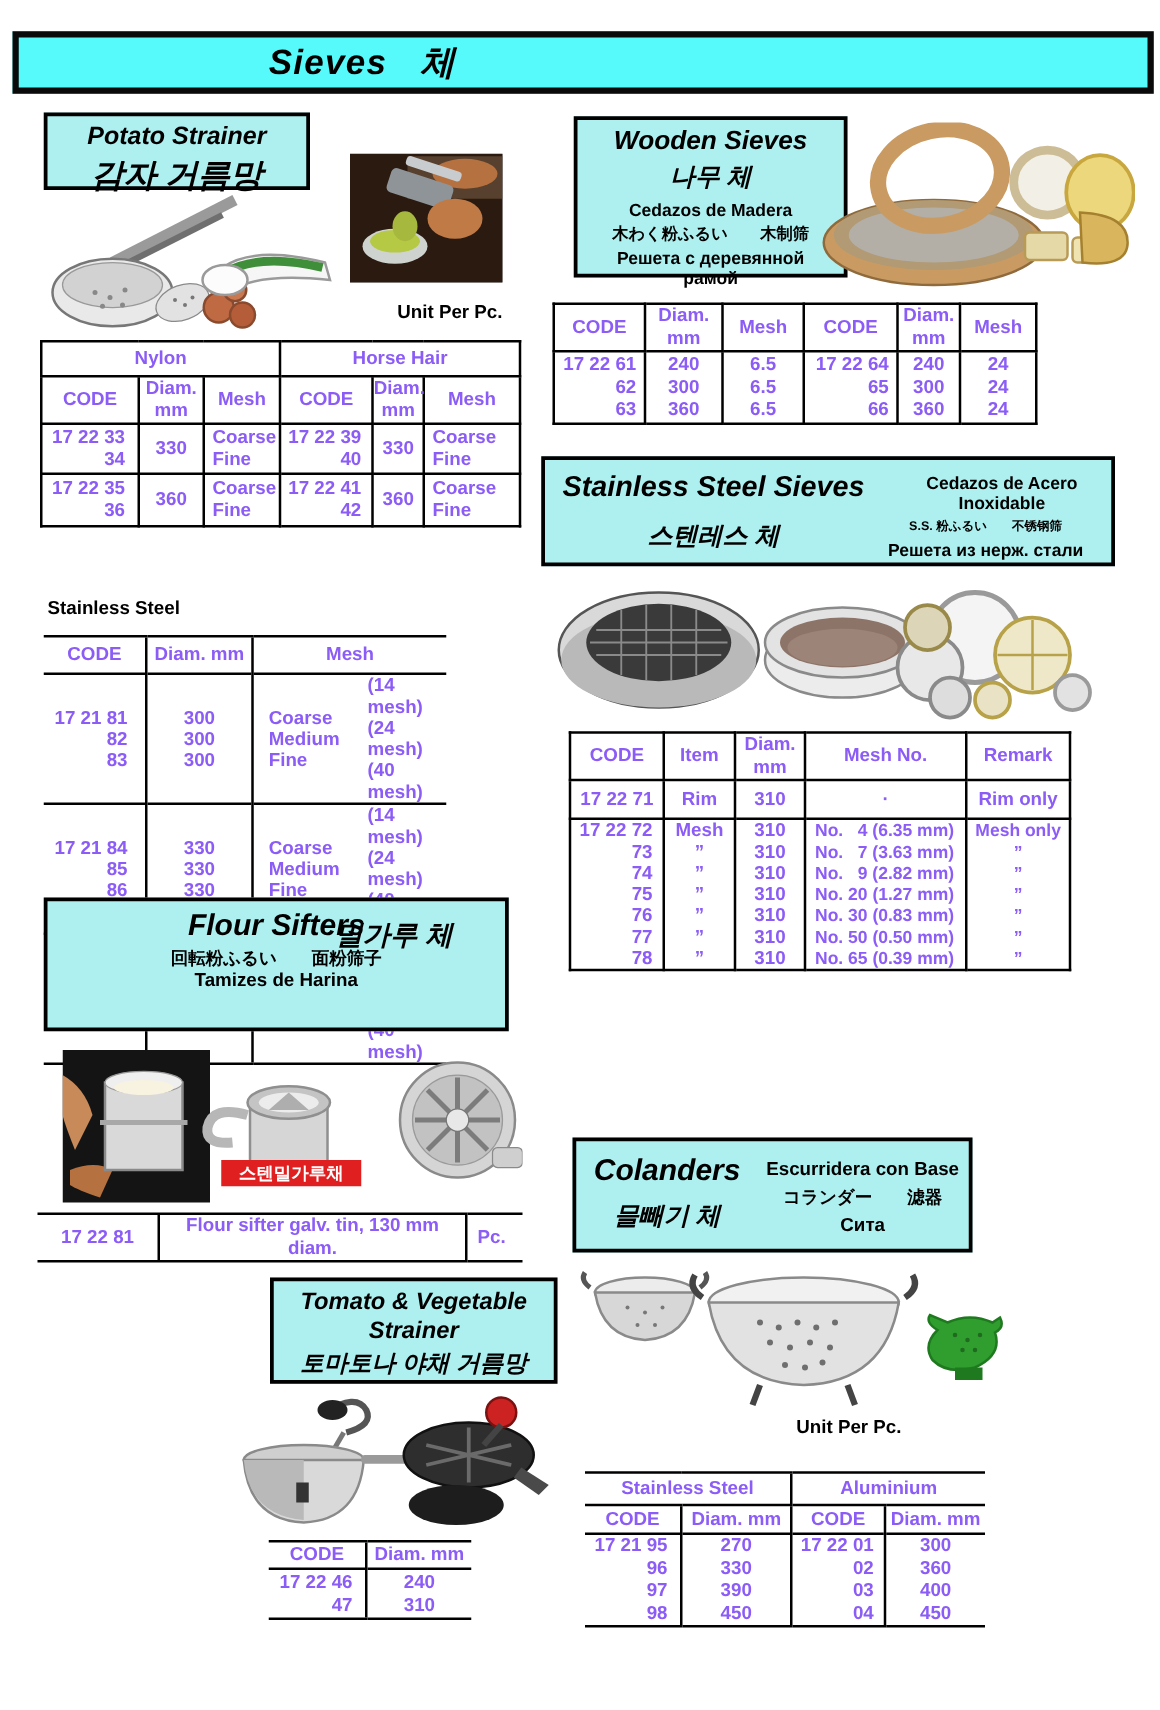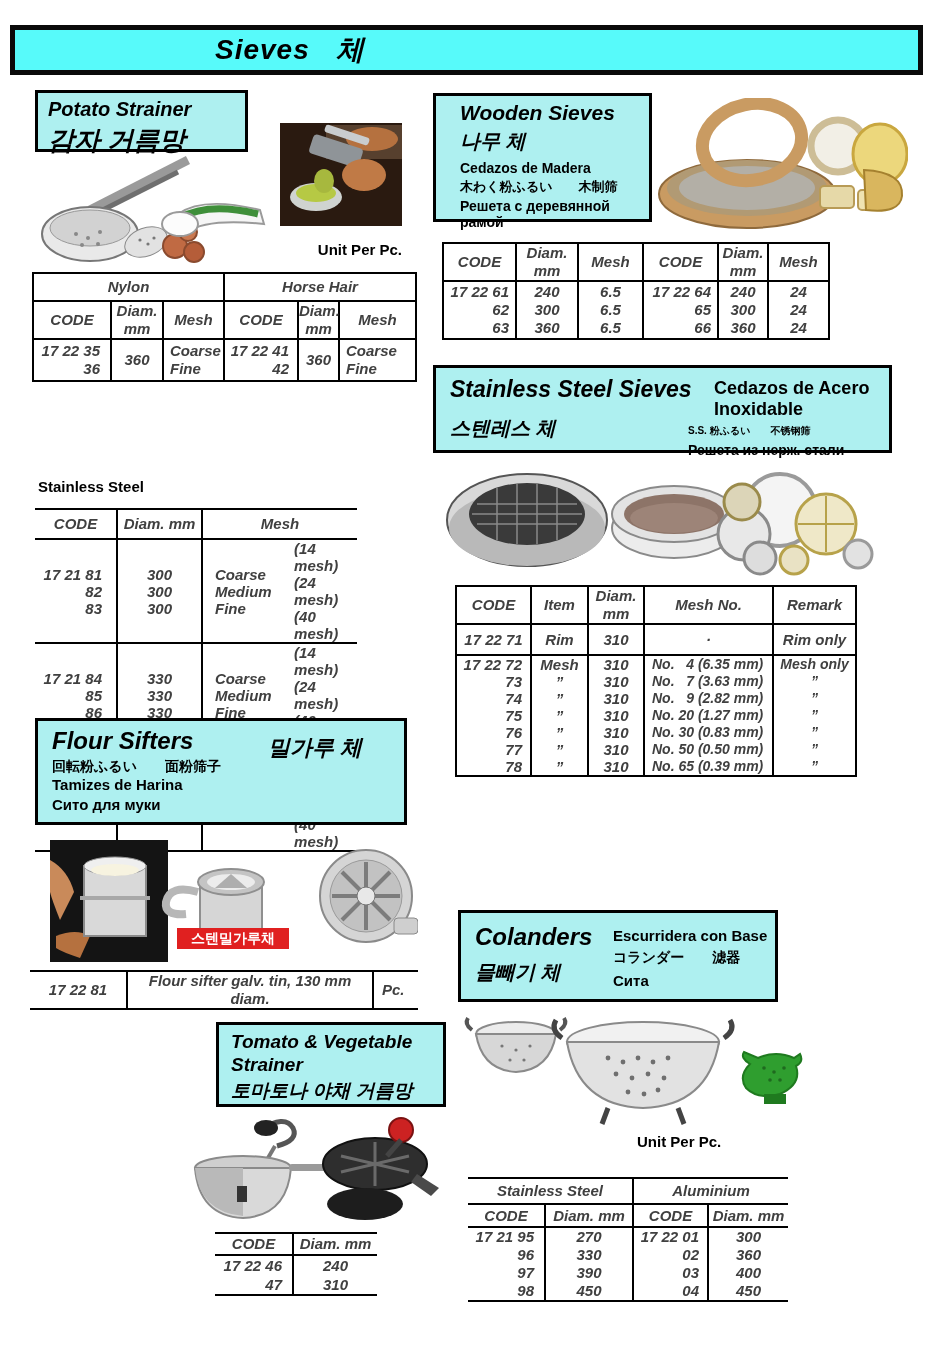--- a/index.html
+++ b/index.html
@@ -9,24 +9,24 @@
   .pre{white-space:pre-line;}
   .b{font-weight:bold;}
   .i{font-style:italic;}
 
   
   .titlebar{left:10px;top:25px;width:903px;height:40px;background:#57FAFA;
             border:5px solid #0a0a0a;display:flex;align-items:center;}
   .titlebar .t{padding-left:200px;font-size:28px;font-weight:bold;font-style:italic;letter-spacing:1px;}
 
   
-  .cyan{background:#AEF0F0;border:3px solid #000;box-sizing:border-box;}
+  .cyan{background:#AEF0F0;border:3px solid #000;box-sizing:border-box;text-align:center;}
 
   
-  table{border-collapse:collapse;table-layout:fixed;font-weight:bold;color:#404040;font-style:italic;}
+  table{border-collapse:collapse;table-layout:fixed;font-weight:bold;color:#8b5cf6;}
   td,th{padding:0;vertical-align:middle;font-weight:bold;}
   .grid td,.grid th{border:2px solid #000;}
   .fs15{font-size:15px;line-height:18px;}
 
   
   .t2 td,.t2 th{border-top:2px solid #000;}
   .t2 tr:last-child td{border-bottom:2px solid #000;}
   .t2 td+td,.t2 th+th{border-left:2px solid #000;}
 
   
@@ -116,20 +116,32 @@
     <tr style="height:36px;">
       <th class="ctr">CODE</th>
       <th class="ctr pre">Diam.
 mm</th>
       <th class="ctr">Mesh</th>
       <th class="ctr">CODE</th>
       <th class="ctr pre">Diam.
 mm</th>
       <th class="ctr">Mesh</th>
     </tr>
+    <tr style="height:40px;">
+      <td class="rgt pre" style="padding-right:10px;">17 22 33
+34</td>
+      <td class="ctr">330</td>
+      <td class="lft pre" style="padding-left:6px;">Coarse
+Fine</td>
+      <td class="rgt pre" style="padding-right:8px;">17 22 39
+40</td>
+      <td class="ctr">330</td>
+      <td class="lft pre" style="padding-left:6px;">Coarse
+Fine</td>
+    </tr>
     <tr style="height:42px;">
       <td class="rgt pre" style="padding-right:10px;">17 22 35
 36</td>
       <td class="ctr">360</td>
       <td class="lft pre" style="padding-left:6px;">Coarse
 Fine</td>
       <td class="rgt pre" style="padding-right:8px;">17 22 41
 42</td>
       <td class="ctr">360</td>
       <td class="lft pre" style="padding-left:6px;">Coarse
@@ -206,21 +218,20 @@
             </div>
           </td>
     </tr>
   </tbody>
     </table>
 
   <div class="abs cyan" style="left:35px;top:718px;width:372px;height:107px;padding:6px 14px;">
     <div class="b i" style="font-size:24px;">Flour Sifters</div>
     <div class="b" style="font-size:14px;margin-top:3px;">回転粉ふるい　　面粉筛子</div>
     <div class="b" style="font-size:15px;">Tamizes de Harina</div>
-    <div class="b" style="font-size:15px;margin-top:3px;">Сито для муки</div>
     <div class="abs b i" style="left:230px;top:12px;font-size:22px;">밀가루 체</div>
   </div>
 
   <svg class="abs" style="left:50px;top:840px;" width="368" height="126" viewBox="0 0 368 126">
     <rect x="0" y="0" width="118" height="122" fill="#141414"></rect>
     <path d="M0 20 Q18 30 24 52 L10 80 Q2 60 0 52 Z" fill="#c98a5a"></path>
     <path d="M6 96 Q26 88 40 96 L30 118 Q12 112 6 108 Z" fill="#b5713f"></path>
     <rect x="34" y="26" width="62" height="70" fill="#d9d9d9" stroke="#8a8a8a" stroke-width="2"></rect>
     <ellipse cx="65" cy="26" rx="31" ry="9" fill="#efefef" stroke="#999"></ellipse>
     <ellipse cx="65" cy="30" rx="24" ry="6" fill="#f7f3e0"></ellipse>
@@ -303,21 +314,21 @@
     </tr>
     <tr style="height:40px;">
       <td class="rgt pre" style="padding-right:10px;line-height:19px;">17 22 46
 47</td>
       <td class="ctr pre" style="line-height:19px;">240
 310</td>
     </tr>
   </tbody>
     </table>
 
-  <div class="abs cyan" style="left:433px;top:93px;width:219px;height:129px;padding:5px 24px;">
+  <div class="abs cyan" style="left:459px;top:93px;width:219px;height:129px;padding:5px 24px;">
     <div class="b i" style="font-size:21px;">Wooden Sieves</div>
     <div class="b i" style="font-size:20px;margin-top:3px;">나무 체</div>
     <div class="b" style="font-size:14px;margin-top:5px;">Cedazos de Madera</div>
     <div class="b" style="font-size:13px;margin-top:2px;">木わく粉ふるい　　木制筛</div>
     <div class="b" style="font-size:14px;margin-top:2px;">Решета с деревянной рамой</div>
   </div>
 
   <svg class="abs" style="left:652px;top:98px;" width="256" height="134" viewBox="0 0 256 134">
     <ellipse cx="95" cy="96" rx="88" ry="34" fill="#c99b62" stroke="#8f6a3c" stroke-width="2"></ellipse>
     <ellipse cx="95" cy="90" rx="80" ry="28" fill="#b19a74"></ellipse>
@@ -373,21 +384,21 @@
     </tr>
   </tbody>
     </table>
 
   <div class="abs cyan" style="left:433px;top:365px;width:459px;height:88px;">
     <div class="abs" style="left:14px;top:8px;">
       <div class="b i" style="font-size:23px;">Stainless Steel Sieves</div>
       <div class="b i" style="font-size:20px;margin-top:12px;">스텐레스 체</div>
     </div>
     <div class="abs" style="left:252px;top:10px;">
-      <div class="b" style="font-size:18px;margin-left:26px;">Cedazos de Acero Inoxidable</div>
+      <div class="b" style="font-size:14px;margin-left:26px;">Cedazos de Acero Inoxidable</div>
       <div class="b" style="font-size:10px;margin-top:4px;">S.S. 粉ふるい　　不锈钢筛</div>
       <div class="b" style="font-size:14px;margin-top:4px;">Решета из нерж. стали</div>
     </div>
   </div>
 
   <svg class="abs" style="left:442px;top:462px;" width="440" height="122" viewBox="0 0 440 122">
     <ellipse cx="85" cy="58" rx="80" ry="46" fill="#d9d9d9" stroke="#555" stroke-width="2"></ellipse>
     <ellipse cx="85" cy="66" rx="78" ry="38" fill="#b9b9b9"></ellipse>
     <ellipse cx="85" cy="52" rx="58" ry="31" fill="#3a3a3a"></ellipse>
     <g stroke="#8a8a8a" stroke-width="1.5">

